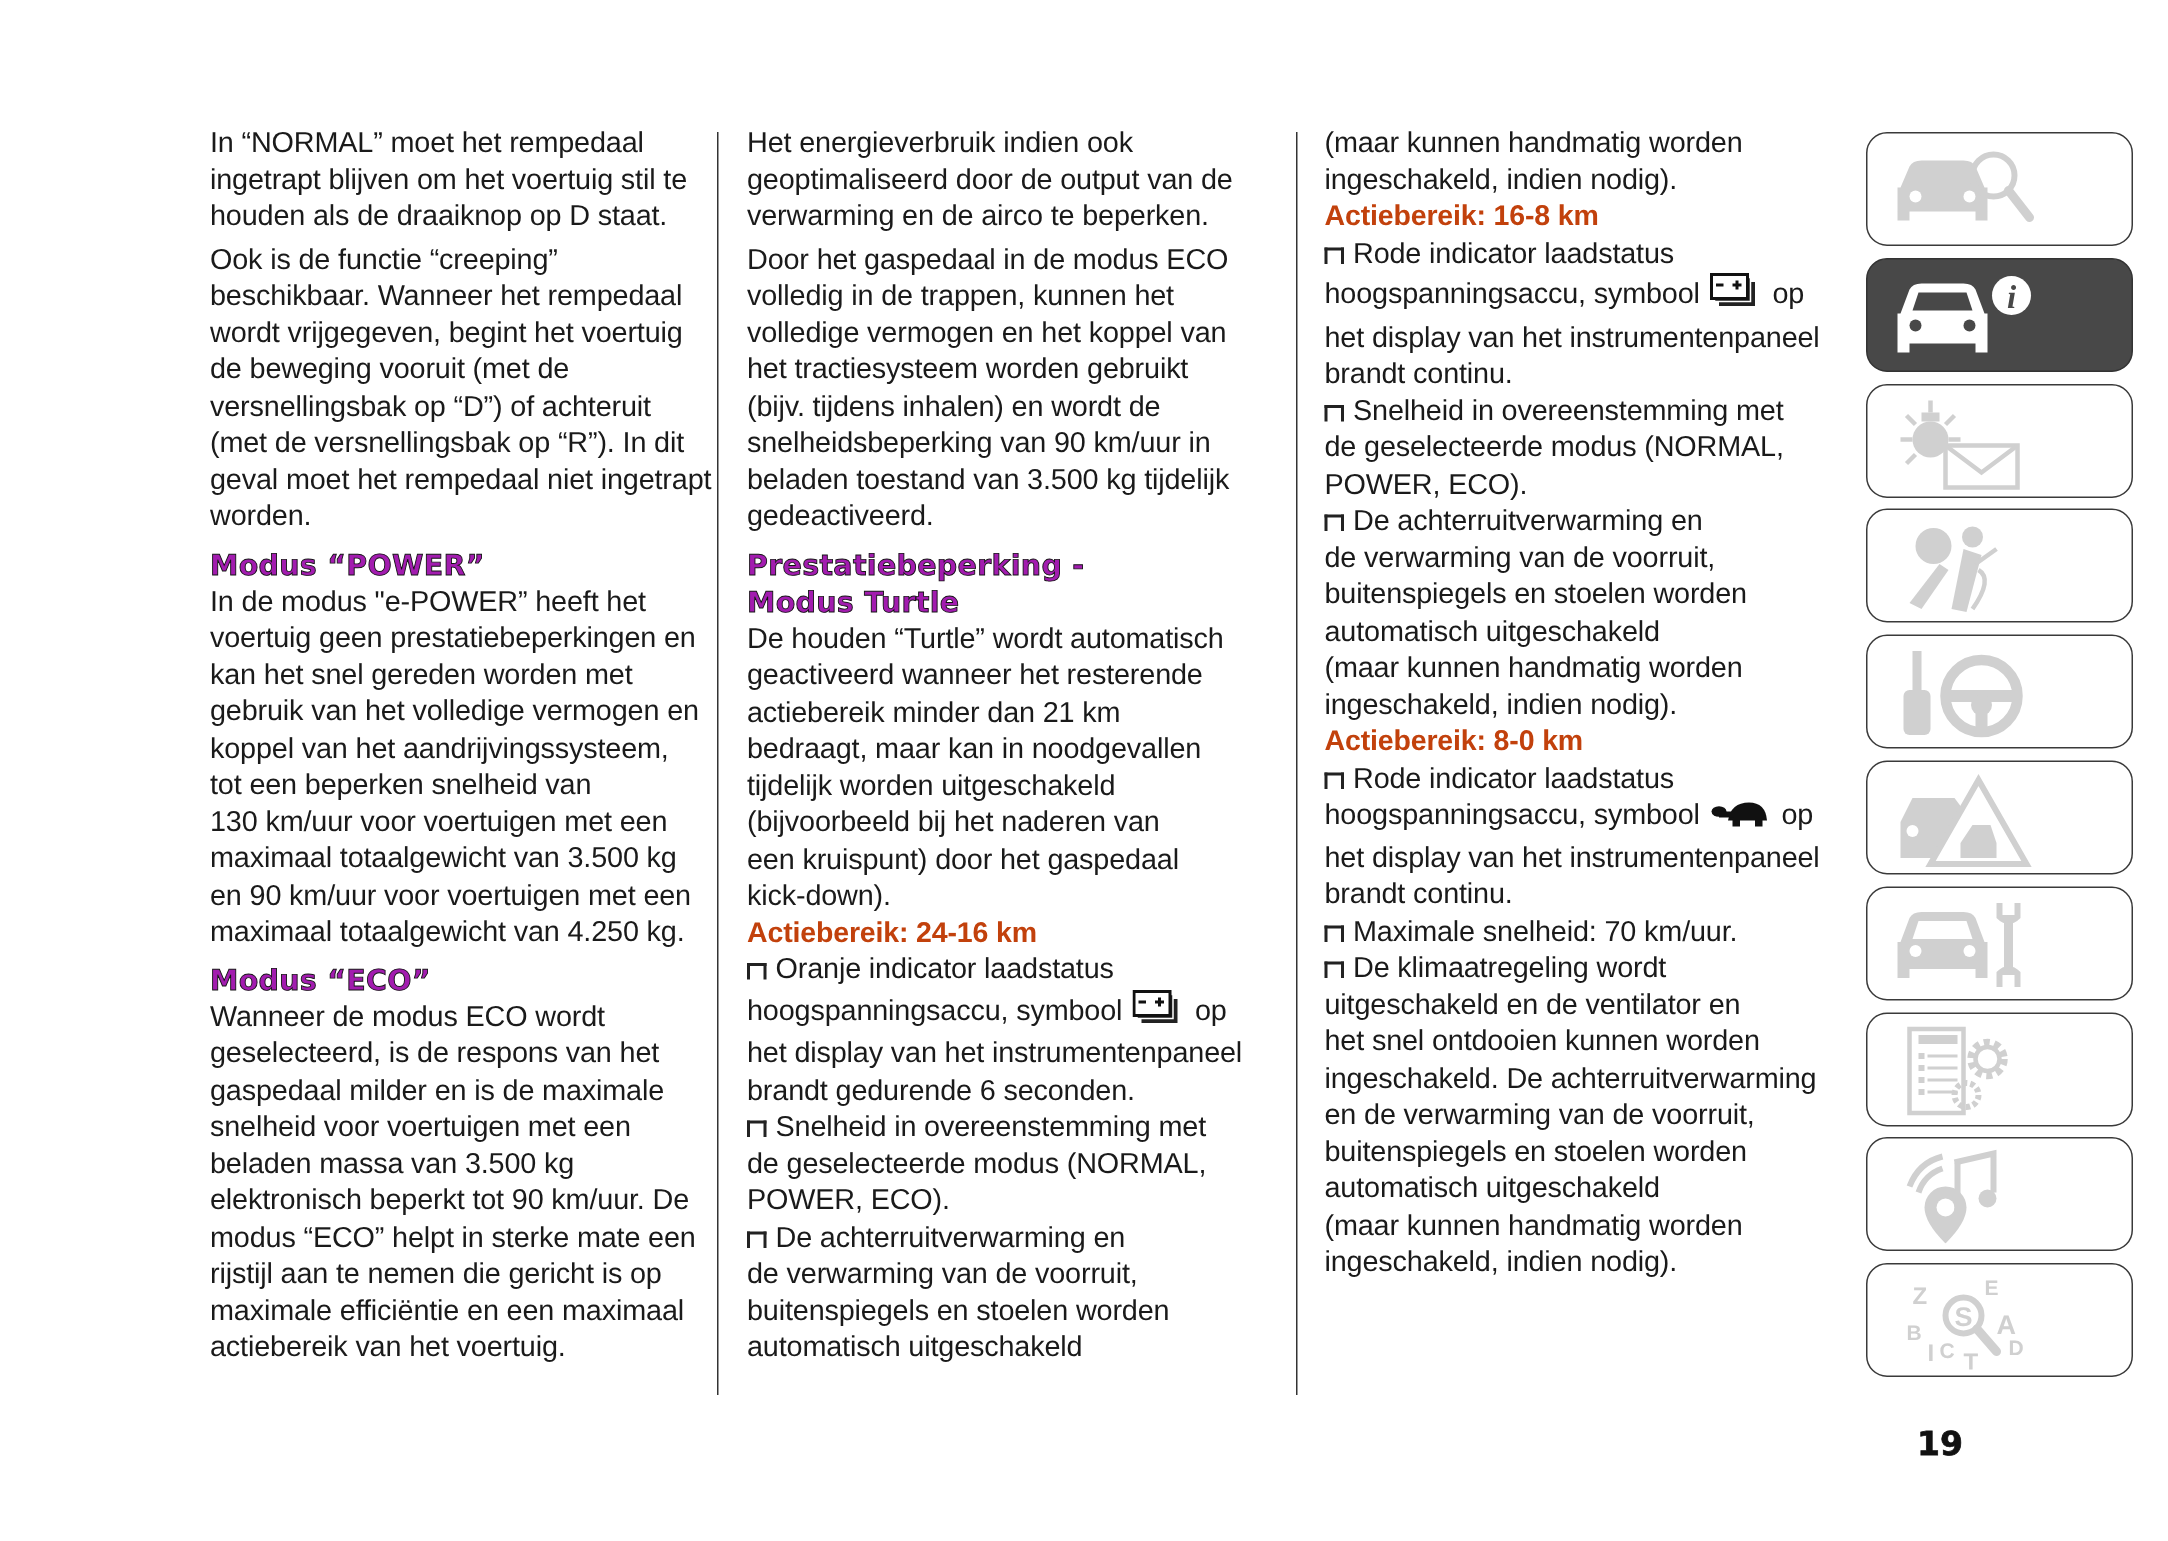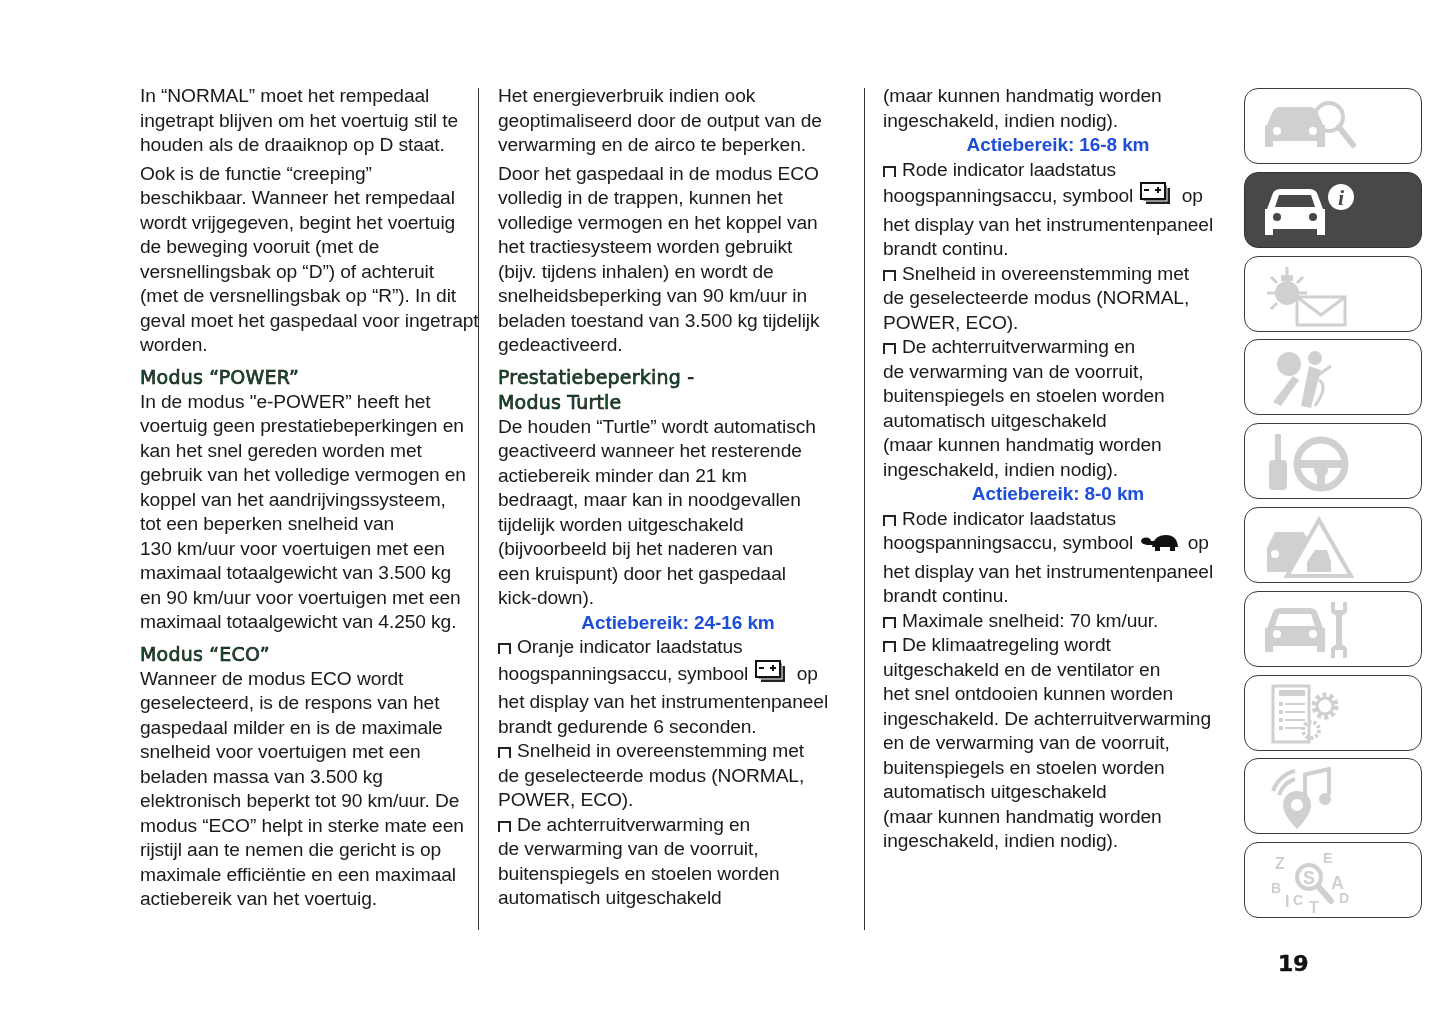--- a/index.html
+++ b/index.html
@@ -12,22 +12,22 @@
   .col3 { left: 883px; width: 350px; }
 
   .vrule { position: absolute; top: 88px; width: 1.4px; background: #333; height: 842px; }
   .vr1 { left: 478px; }
   .vr2 { left: 864px; }
 
   p.para { margin-bottom: 0; }
   .gap { height: 4px; }
   .line { display: block; white-space: nowrap; }
 
-  h3.heading { font-family: "DejaVu Sans", sans-serif; font-weight: 400; font-size: 19px; line-height: 25px; margin-top: 7px; letter-spacing: 0.2px; -webkit-text-stroke: 0.6px #111; color: #14532d; }
-  h4.sub { font-weight: bold; font-size: 19px; line-height: 24.5px; color: #1d4ed8; text-align: center; }
+  h3.heading { font-family: "DejaVu Sans", sans-serif; font-weight: 700; font-size: 19px; line-height: 25px; margin-top: 7px; letter-spacing: 0.2px; -webkit-text-stroke: 0.6px #111; color: #a21caf; }
+  h4.sub { font-weight: bold; font-size: 19px; line-height: 24.5px; color: #c2410c; }
 
   .bullet { display: inline-block; width: 13px; height: 11px; border: 2.2px solid #222; border-bottom: none; margin-right: 6px; vertical-align: -1px; }
 
   .sym { display: inline-block; vertical-align: -4px; margin: 0 2px; }
 
   
   .tabs { position: absolute; left: 1244px; top: 88px; width: 178px; }
   .tab { position: relative; width: 178px; height: 76px; border: 1.5px solid #3a3a3a; border-radius: 14px; margin-bottom: 7.8px; background: #fff; }
   .tab.active { background: #484848; border-color: #333; }
   .tab svg { position: absolute; left: 14px; top: 6px; }
@@ -47,21 +47,21 @@
     <span class="line">houden als de draaiknop op D staat.</span>
   </p>
   <div class="gap"></div>
   <p class="para">
     <span class="line">Ook is de functie “creeping”</span>
     <span class="line">beschikbaar. Wanneer het rempedaal</span>
     <span class="line">wordt vrijgegeven, begint het voertuig</span>
     <span class="line">de beweging vooruit (met de</span>
     <span class="line">versnellingsbak op “D”) of achteruit</span>
     <span class="line">(met de versnellingsbak op “R”). In dit</span>
-    <span class="line">geval moet het gaspedaal voor ingetrapt</span>
+    <span class="line">geval moet het rempedaal niet ingetrapt</span>
     <span class="line">worden.</span>
   </p>
   <h3 class="heading">Modus “POWER”</h3>
   <p class="para">
     <span class="line">In de modus "e-POWER” heeft het</span>
     <span class="line">voertuig geen prestatiebeperkingen en</span>
     <span class="line">kan het snel gereden worden met</span>
     <span class="line">gebruik van het volledige vermogen en</span>
     <span class="line">koppel van het aandrijvingssysteem,</span>
     <span class="line">tot een beperken snelheid van</span>

